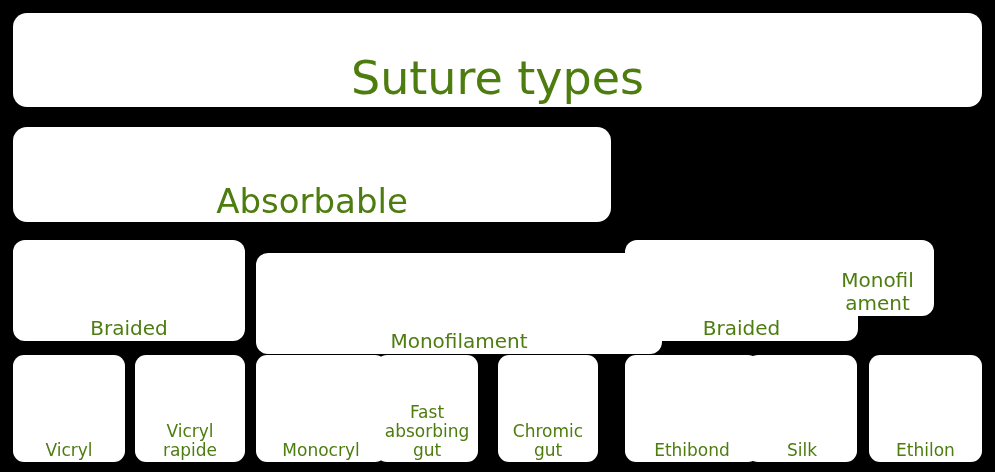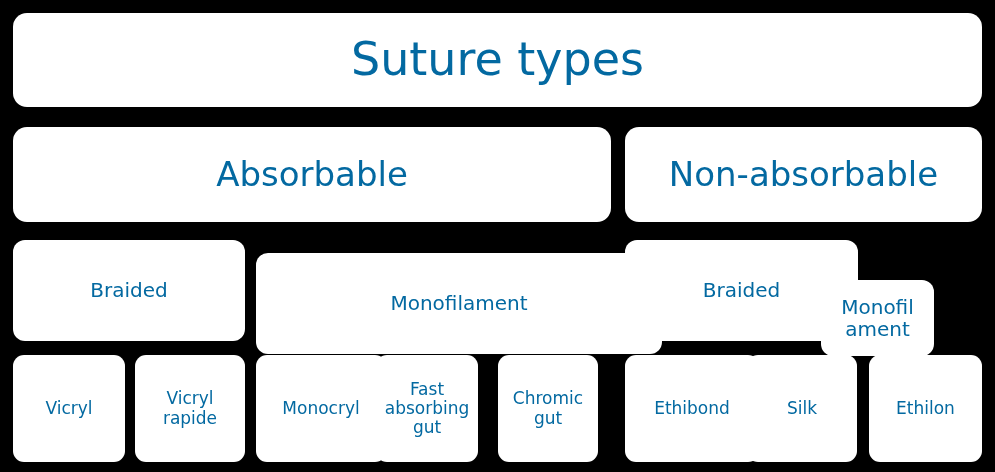--- a/index.html
+++ b/index.html
@@ -14,24 +14,24 @@
   #diagram {
     position: relative;
     width: 995px;
     height: 472px;
     background: #000000;
     overflow: hidden;
   }
   .node {
     position: absolute;
     background: #ffffff;
-    color: #0369a1;
+    color: #4d7c0f;
     border-radius: 12px;
     display: flex;
-    align-items: center;
+    align-items: flex-end;
     justify-content: center;
     text-align: center;
     line-height: 1.12;
     box-sizing: border-box;
     padding: 2px 6px;
     white-space: pre-line;
     overflow: hidden;
   }
   
   .level-root {
@@ -68,37 +68,34 @@
 <div id="diagram">
 
   <div class="node level-root" style="left:13px; top:13px; width:969px; height:94px;">
     <span class="node-label">Suture types</span>
   </div>
 
   <div class="node level-class" style="left:13px; top:127px; width:598px; height:95px;">
     <span class="node-label">Absorbable</span>
   </div>
 
-  <div class="node level-class" style="left:625px; top:127px; width:357px; height:95px;">
-    <span class="node-label">Non-absorbable</span>
-  </div>
 
   <div class="node level-structure" style="left:13px; top:240px; width:232px; height:101px;">
     <span class="node-label">Braided</span>
   </div>
 
   <div class="node level-structure" style="left:256px; top:253px; width:406px; height:101px;">
     <span class="node-label">Monofilament</span>
   </div>
 
   <div class="node level-structure" style="left:625px; top:240px; width:233px; height:101px;">
     <span class="node-label">Braided</span>
   </div>
 
-  <div class="node level-structure" style="left:821px; top:240px; width:113px; height:76px;margin-top:40px;">
+  <div class="node level-structure" style="left:821px; top:240px; width:113px; height:76px;">
     <span class="node-label">Monofil
 ament</span>
   </div>
 
   <div class="node level-leaf" style="left:13px; top:355px; width:112px; height:107px;">
     <span class="node-label">Vicryl</span>
   </div>
 
   <div class="node level-leaf" style="left:135px; top:355px; width:110px; height:107px;">
     <span class="node-label">Vicryl

